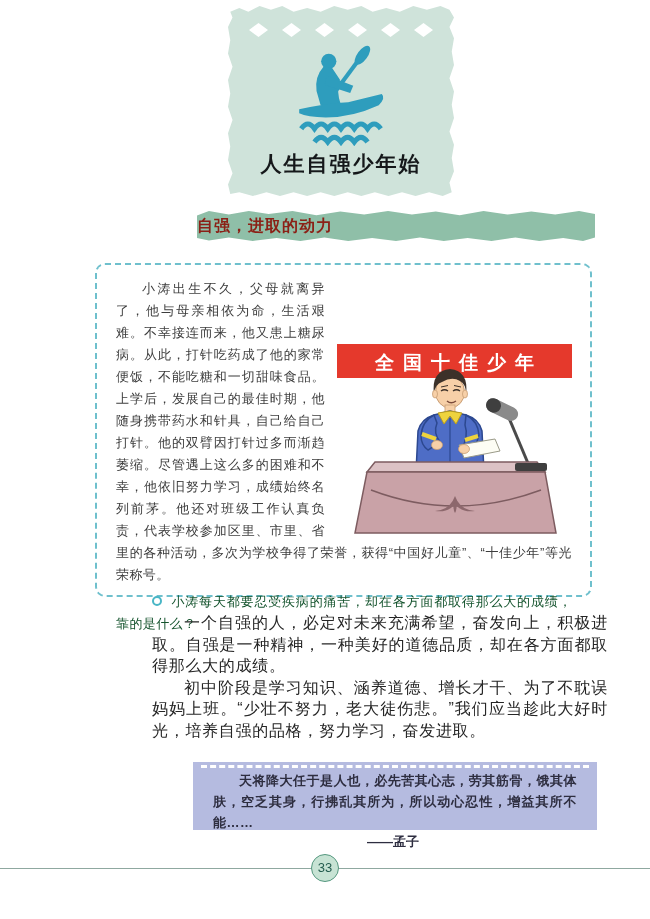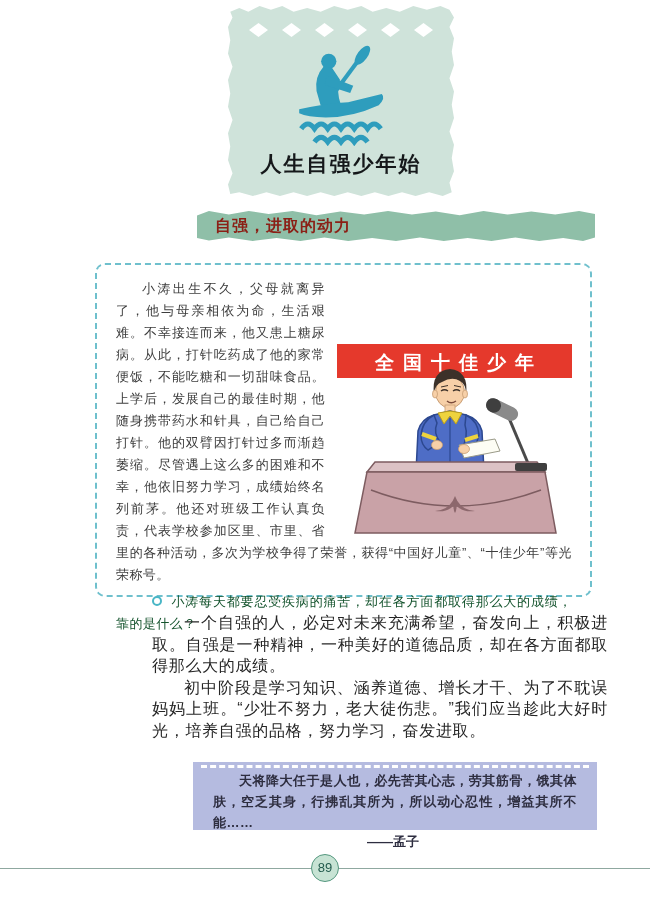--- a/index.html
+++ b/index.html
@@ -23,21 +23,21 @@
   .unit-title { margin-top:2px; font-size:21px; font-weight:bold; letter-spacing:2px; color:#15181a; }
 
   
   .section-bar {
     position:absolute; left:197px; top:211px; width:398px; height:30px;
     background:#8fbfa8;
     clip-path: polygon(0% 15%,3% 0%,8% 12%,13% 0%,18% 10%,24% 0%,30% 14%,36% 2%,42% 12%,48% 0%,54% 12%,60% 2%,66% 14%,72% 0%,78% 12%,84% 2%,90% 12%,96% 0%,100% 10%,100% 88%,97% 100%,92% 90%,86% 100%,80% 88%,74% 100%,68% 90%,62% 100%,56% 88%,50% 100%,44% 90%,38% 100%,32% 88%,26% 100%,20% 90%,14% 100%,8% 88%,3% 98%,0% 90%);
   }
   .section-title {
     color:#8b2016; font-weight:bold; font-size:16px; line-height:30px;
-    padding-left:18px; letter-spacing:1px;
+    letter-spacing:1px;
   }
 
   
   .story-box {
     position:absolute; left:95px; top:263px; width:497px; height:334px;
     box-sizing:border-box; border:2px dashed #6fc0cd; border-radius:10px;
     padding:13px 18px 0 19px;
   }
   .illustration { float:right; width:235px; height:190px; margin:66px 0 6px 12px; }
   .story-text {
@@ -181,15 +181,15 @@
     <p>一个自强的人，必定对未来充满希望，奋发向上，积极进取。自强是一种精神，一种美好的道德品质，却在各方面都取得那么大的成绩。</p>
     <p>初中阶段是学习知识、涵养道德、增长才干、为了不耽误妈妈上班。“少壮不努力，老大徒伤悲。”我们应当趁此大好时光，培养自强的品格，努力学习，奋发进取。</p>
   </div>
 
   <div class="quote-box">
     <p class="quote-text">天将降大任于是人也，必先苦其心志，劳其筋骨，饿其体肤，空乏其身，行拂乱其所为，所以动心忍性，增益其所不能……</p>
     <p class="quote-attr">——孟子</p>
   </div>
 
   <div class="footer-line"></div>
-  <div class="page-circle">89</div>
+  <div class="page-circle">33</div>
 
 </div>
 
 </body></html>

